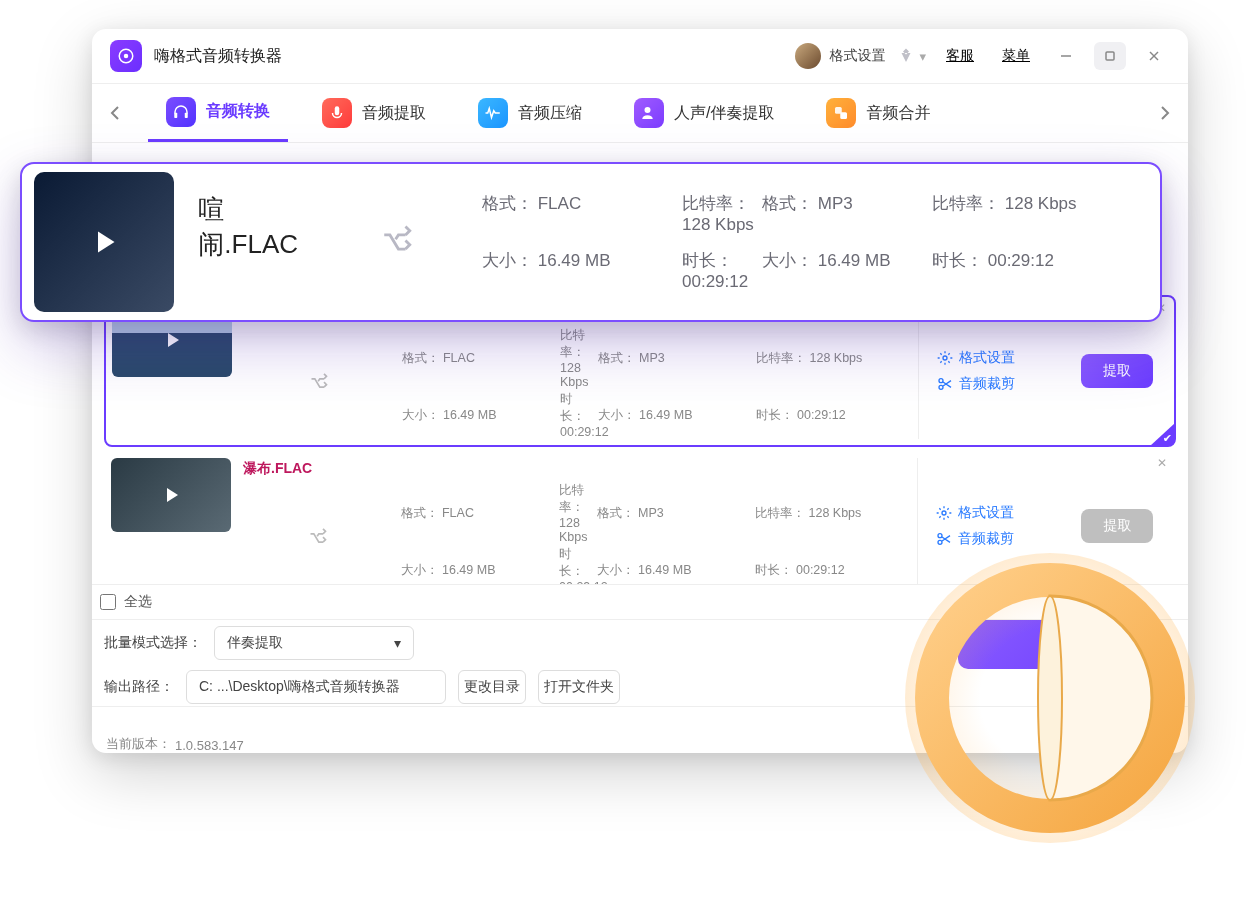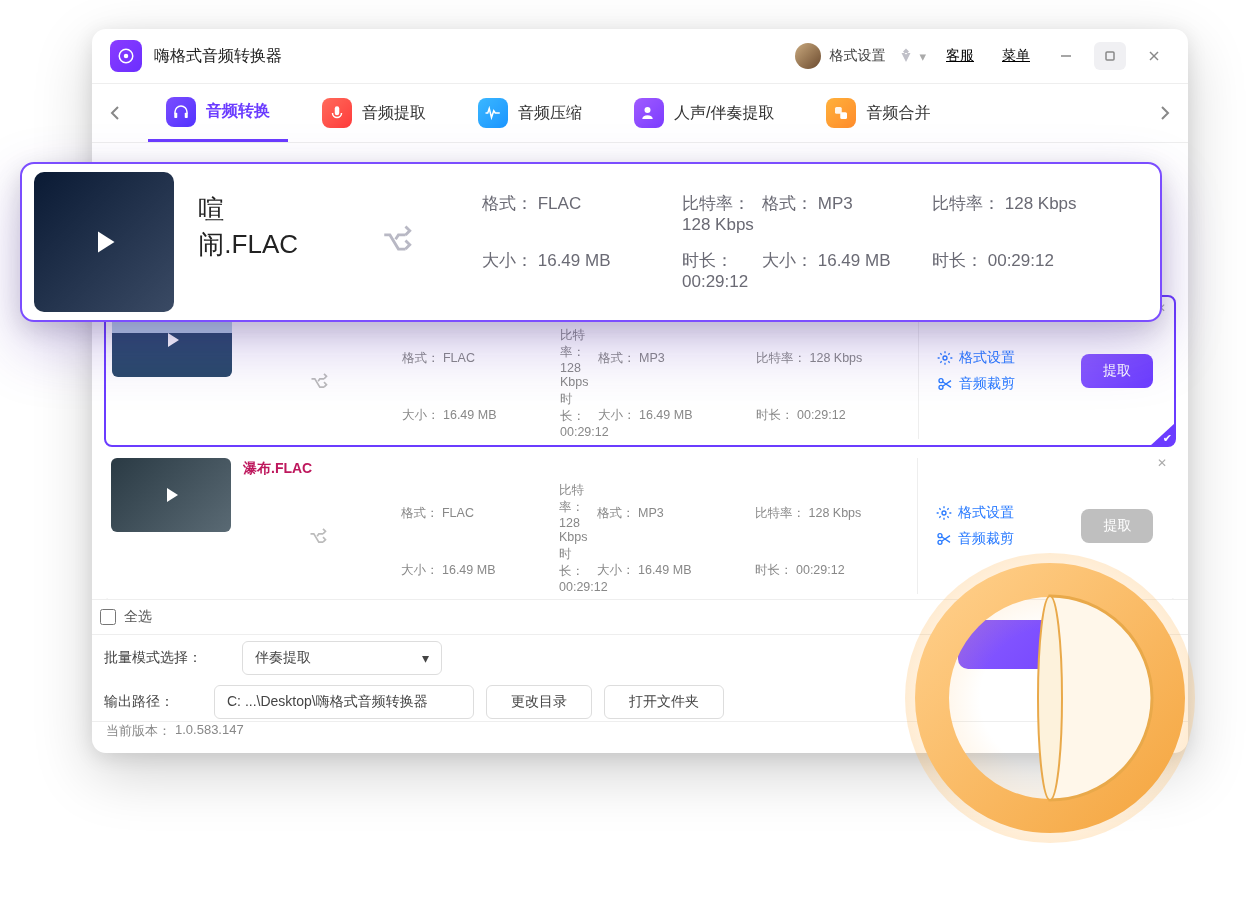--- a/index.html
+++ b/index.html
@@ -209,33 +209,32 @@
   display: flex; flex-direction: column; gap: 10px;
   border-top: 1px solid #eee;
 }
 .crow { display: flex; align-items: center; gap: 12px; font-size: 14px; color: #444;}
 .select-box, .path-box {
   border: 1px solid #ddd; border-radius: 6px;
   padding: 7px 12px;
   display: flex; align-items: center; gap: 8px;
   min-width: 200px;
   background: #fff;
-  margin-left: 28px;
 }
 .select-box { justify-content: space-between; cursor: pointer; }
 .btn-outline {
   border: 1px solid #ddd; background: #fff;
-  padding: 7px 24px; border-radius: 6px;
+  padding: 7px 5px; border-radius: 6px;
   font-size: 14px; color: #444; cursor: pointer;
 }
 
 
 .statusbar {
-  height: 32px; border-top: 1px solid #eee;
-  display: flex; align-items: flex-start;
+  height: 47px; border-top: 1px solid #eee;
+  display: flex; align-items: flex-end;
   padding: 0 14px; font-size: 13px; color: #888;
 }
 .statusbar .right {
   margin-left: auto; display: flex; align-items: center; gap: 14px;
 }
 
 
 .popout {
   position: absolute;
   left: 20px;

